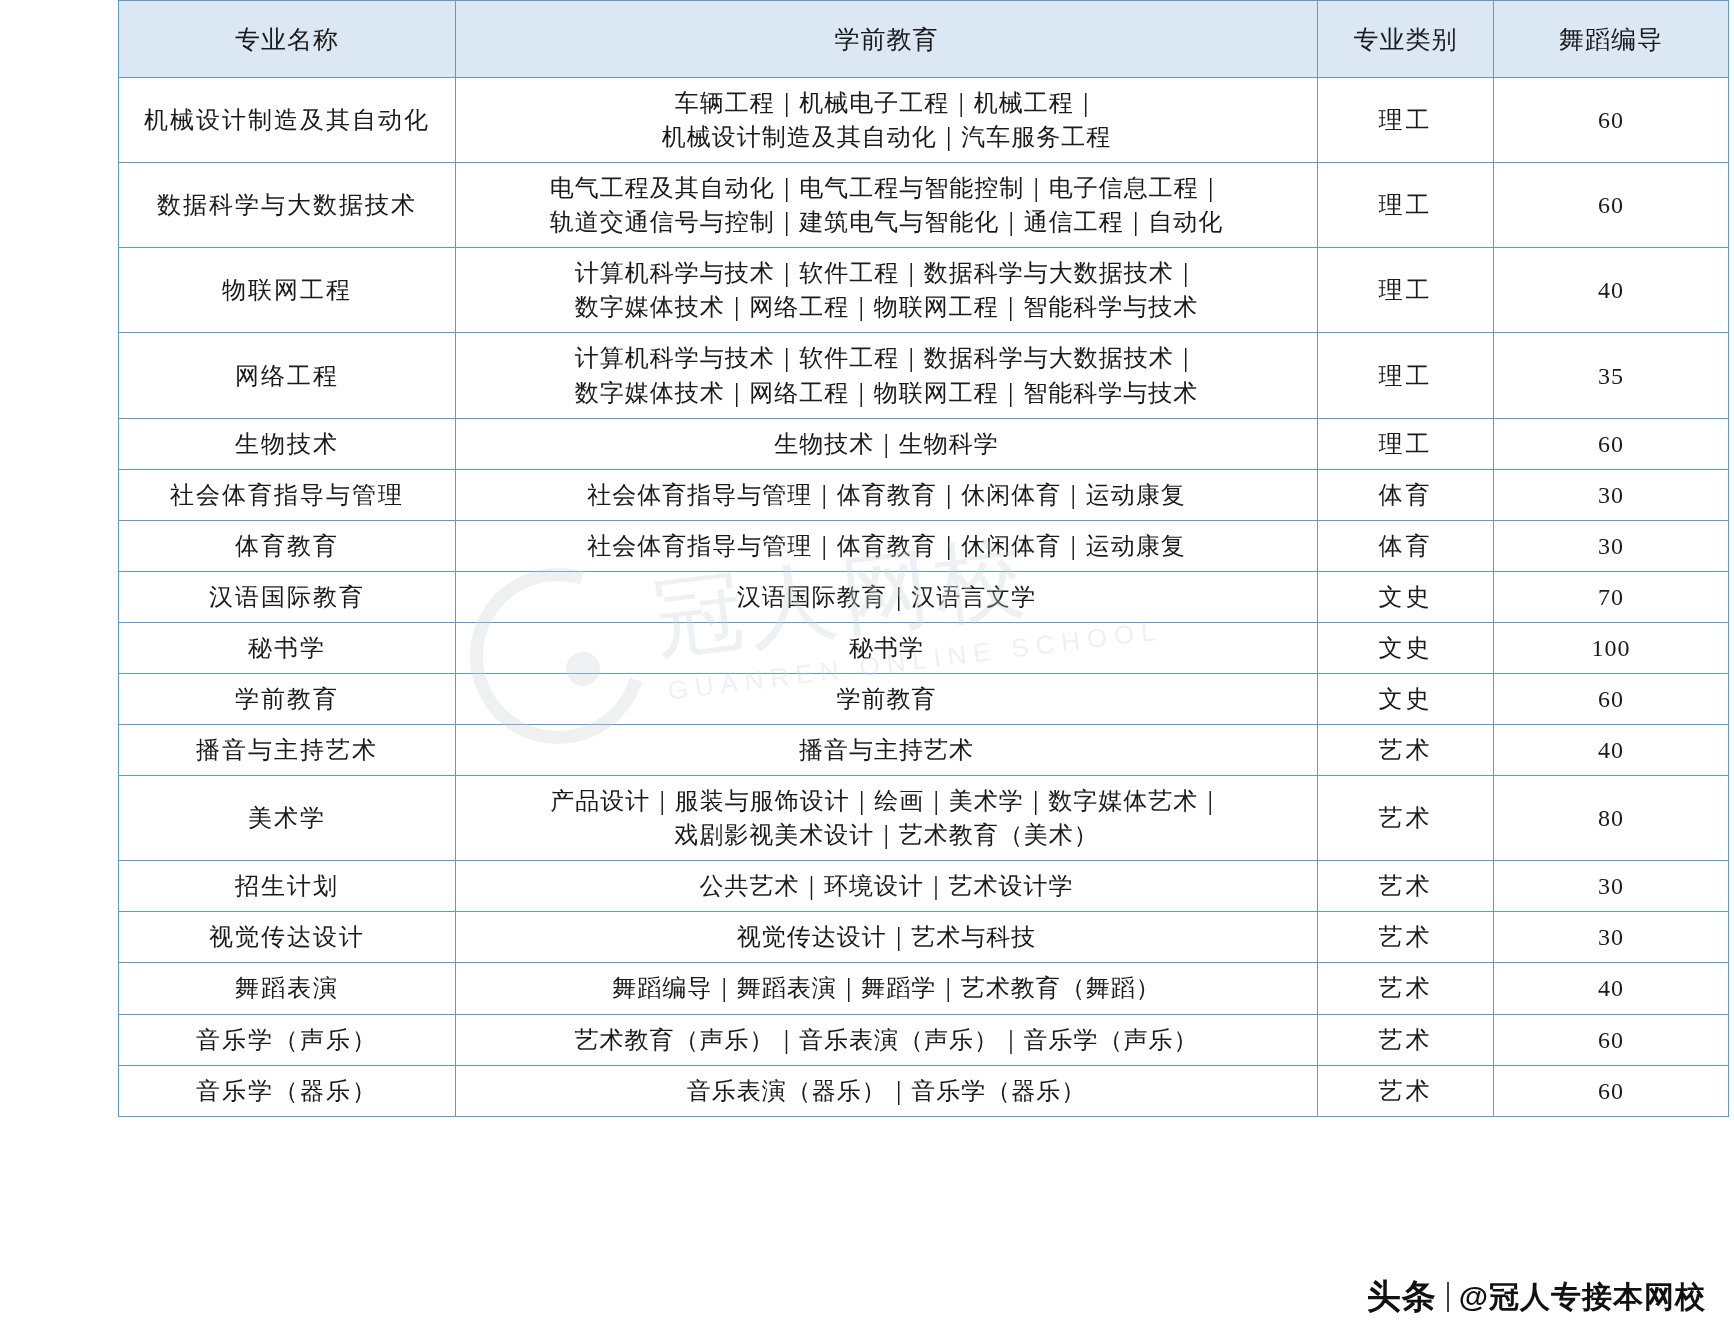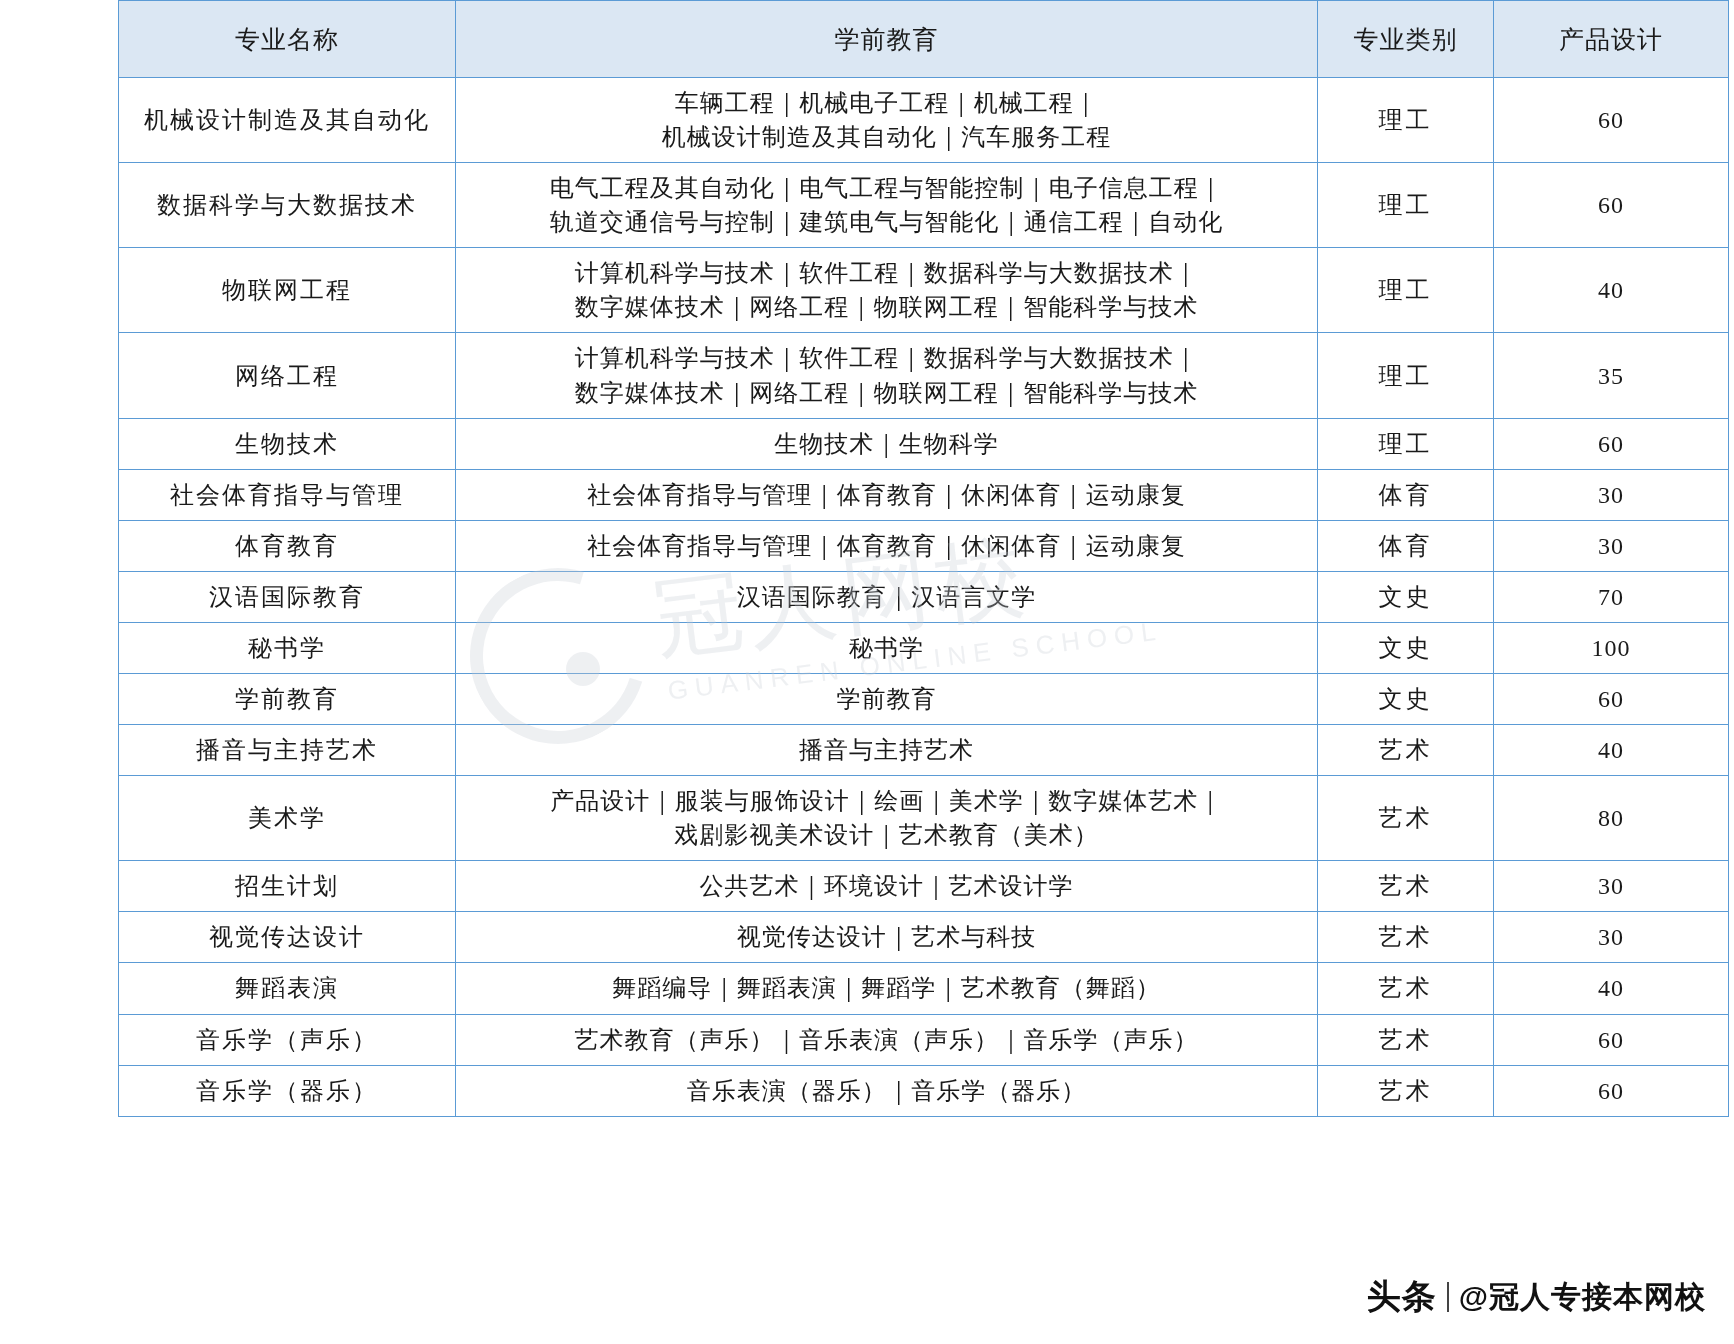--- a/index.html
+++ b/index.html
@@ -180,21 +180,21 @@
       <col class="c1">
         <col class="c2">
         <col class="c3">
         <col class="c4">
     </colgroup>
     <thead>
       <tr>
         <th>专业名称</th>
         <th>学前教育</th>
         <th>专业类别</th>
-        <th>产品设计</th>
+        <th>舞蹈编导</th>
       </tr>
     </thead>
     <tbody>
       <tr>
         <td class="name-cell">机械设计制造及其自动化</td>
         <td class="joint-cell" style="white-space: pre-line;">车辆工程｜机械电子工程｜机械工程｜
 机械设计制造及其自动化｜汽车服务工程</td>
         <td class="cat-cell">理工</td>
         <td class="plan-cell">60</td>
       </tr>

